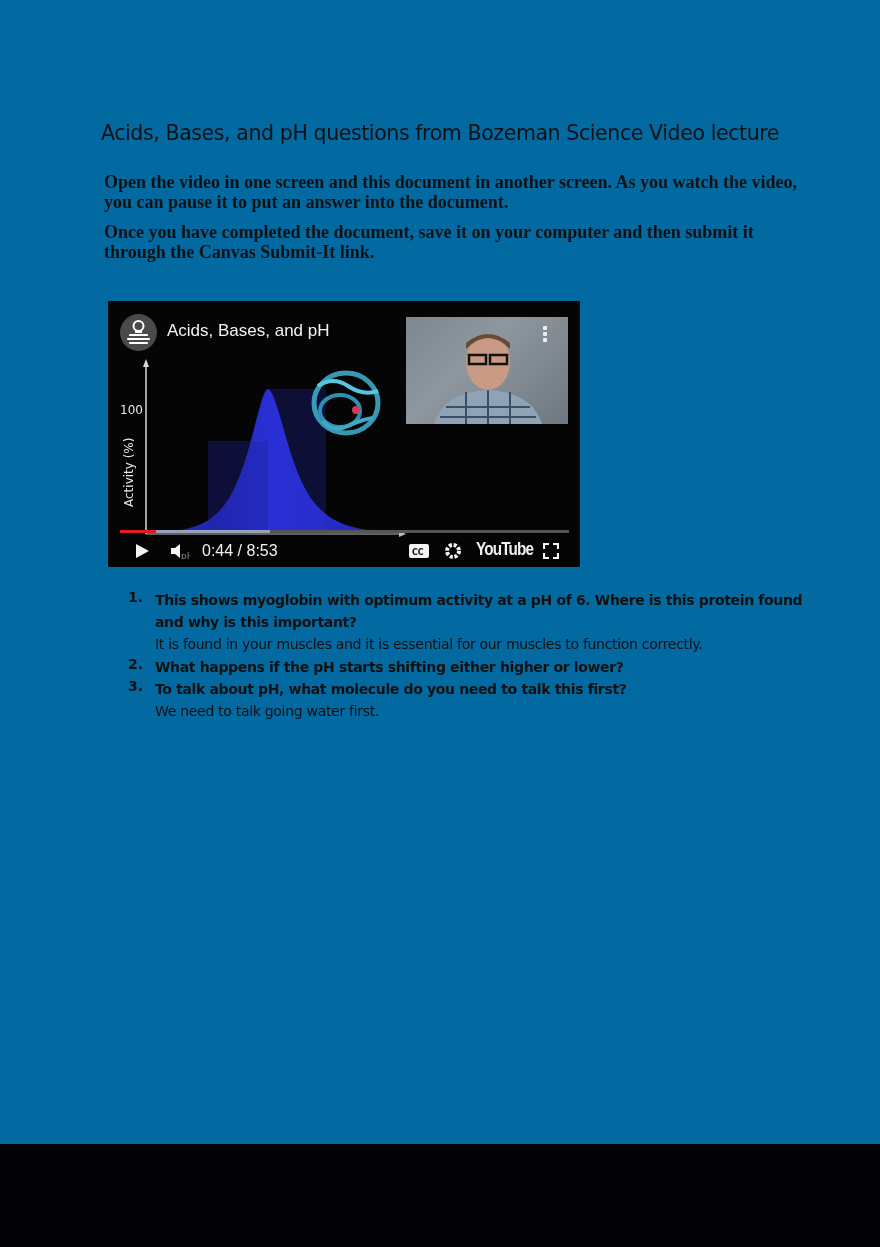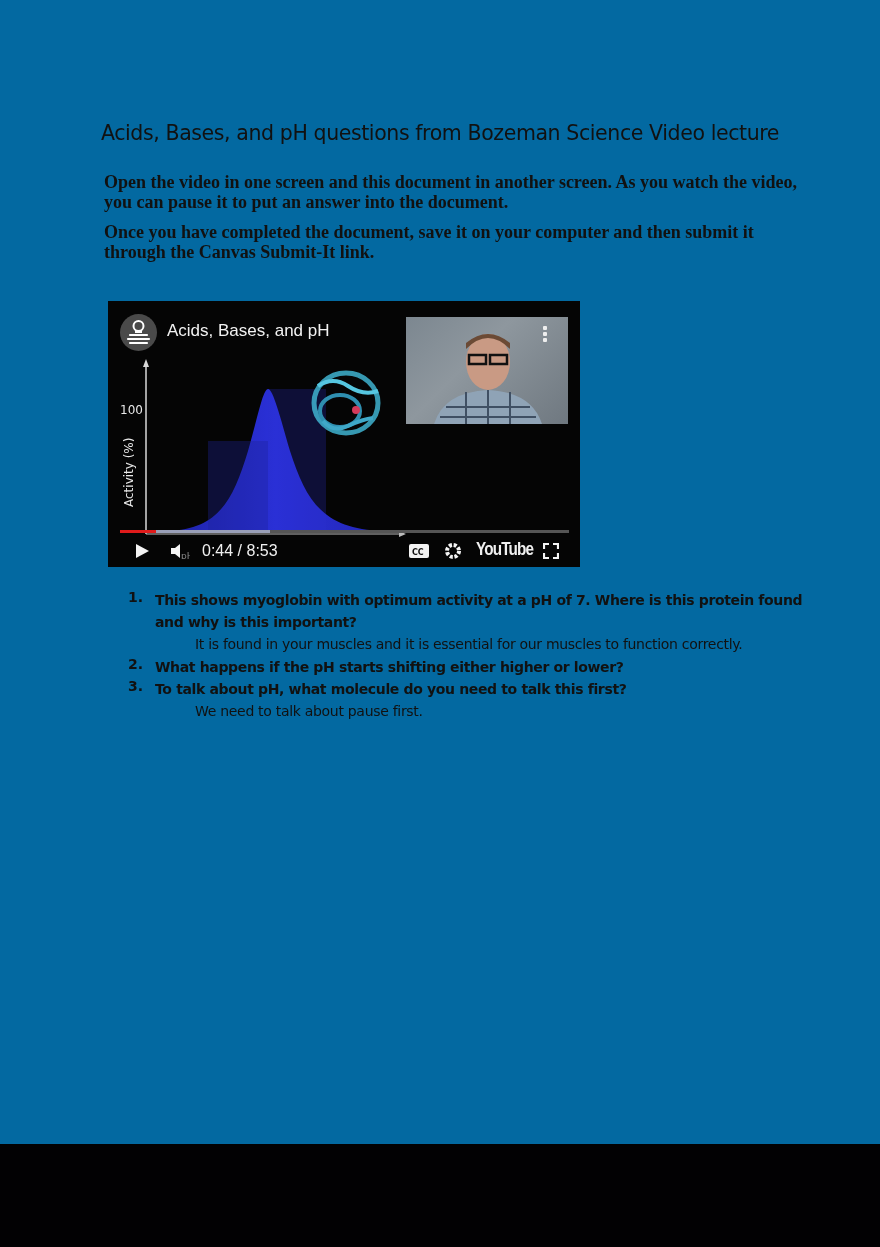--- a/index.html
+++ b/index.html
@@ -65,21 +65,21 @@
 
     
     .qa {
       position: absolute; left: 128px; top: 589px; width: 680px;
       font-family: "DejaVu Sans", sans-serif; font-size: 14px; color: #111;
       list-style: none; margin: 0; padding: 0;
     }
     .qa li { position: relative; padding-left: 27px; margin-bottom: 0; }
     .qa .num { position: absolute; left: 0; top: 0; font-weight: bold; }
     .qa .q { font-weight: bold; line-height: 22px; letter-spacing: -0.35px; display: block; }
-    .qa .a { line-height: 23px; letter-spacing: -0.3px; display: block; margin-left: 40px; }
+    .qa .a { line-height: 23px; letter-spacing: -0.3px; display: block; }
   </style>
 </head>
 <body>
 
 <div class="page">
 
   <div class="title">Acids, Bases, and pH questions from Bozeman Science Video lecture</div>
 
   <div class="instr instr1">Open the video in one screen and this document in another screen.  As you watch the video, you can pause it to put an answer into the document.</div>
   <div class="instr instr2">Once you have completed the document, save it on your computer and then submit it through the Canvas Submit-It link.</div>
@@ -166,28 +166,28 @@
       <div class="ctrl yt-logo">YouTube</div>
       <svg class="ctrl" style="left:435px;top:6px" width="16" height="16">
         <path d="M1,6 V1 H6 M10,1 H15 V6 M15,10 V15 H10 M6,15 H1 V10" fill="none" stroke="#f4f4f4" stroke-width="2.2"></path>
       </svg>
     </div>
   </div>
 
   <ol class="qa">
     <li>
       <span class="num">1.</span>
-      <span class="q">This shows myoglobin with optimum activity at a pH of 7.  Where is this protein found and why is this important?</span>
+      <span class="q">This shows myoglobin with optimum activity at a pH of 6.  Where is this protein found and why is this important?</span>
       <span class="a">It is found in your muscles and it is essential for our muscles to function correctly.</span>
     </li>
     <li>
       <span class="num">2.</span>
       <span class="q">What happens if the pH starts shifting either higher or lower?</span>
     </li>
     <li>
       <span class="num">3.</span>
       <span class="q">To talk about pH, what molecule do you need to talk this first?</span>
-      <span class="a">We need to talk about pause first.</span>
+      <span class="a">We need to talk going water first.</span>
     </li>
   </ol>
 </div>
 
 <div style="position:absolute;left:0;top:1144px;width:880px;height:103px;background:#020103"></div>
 
 </body></html>

